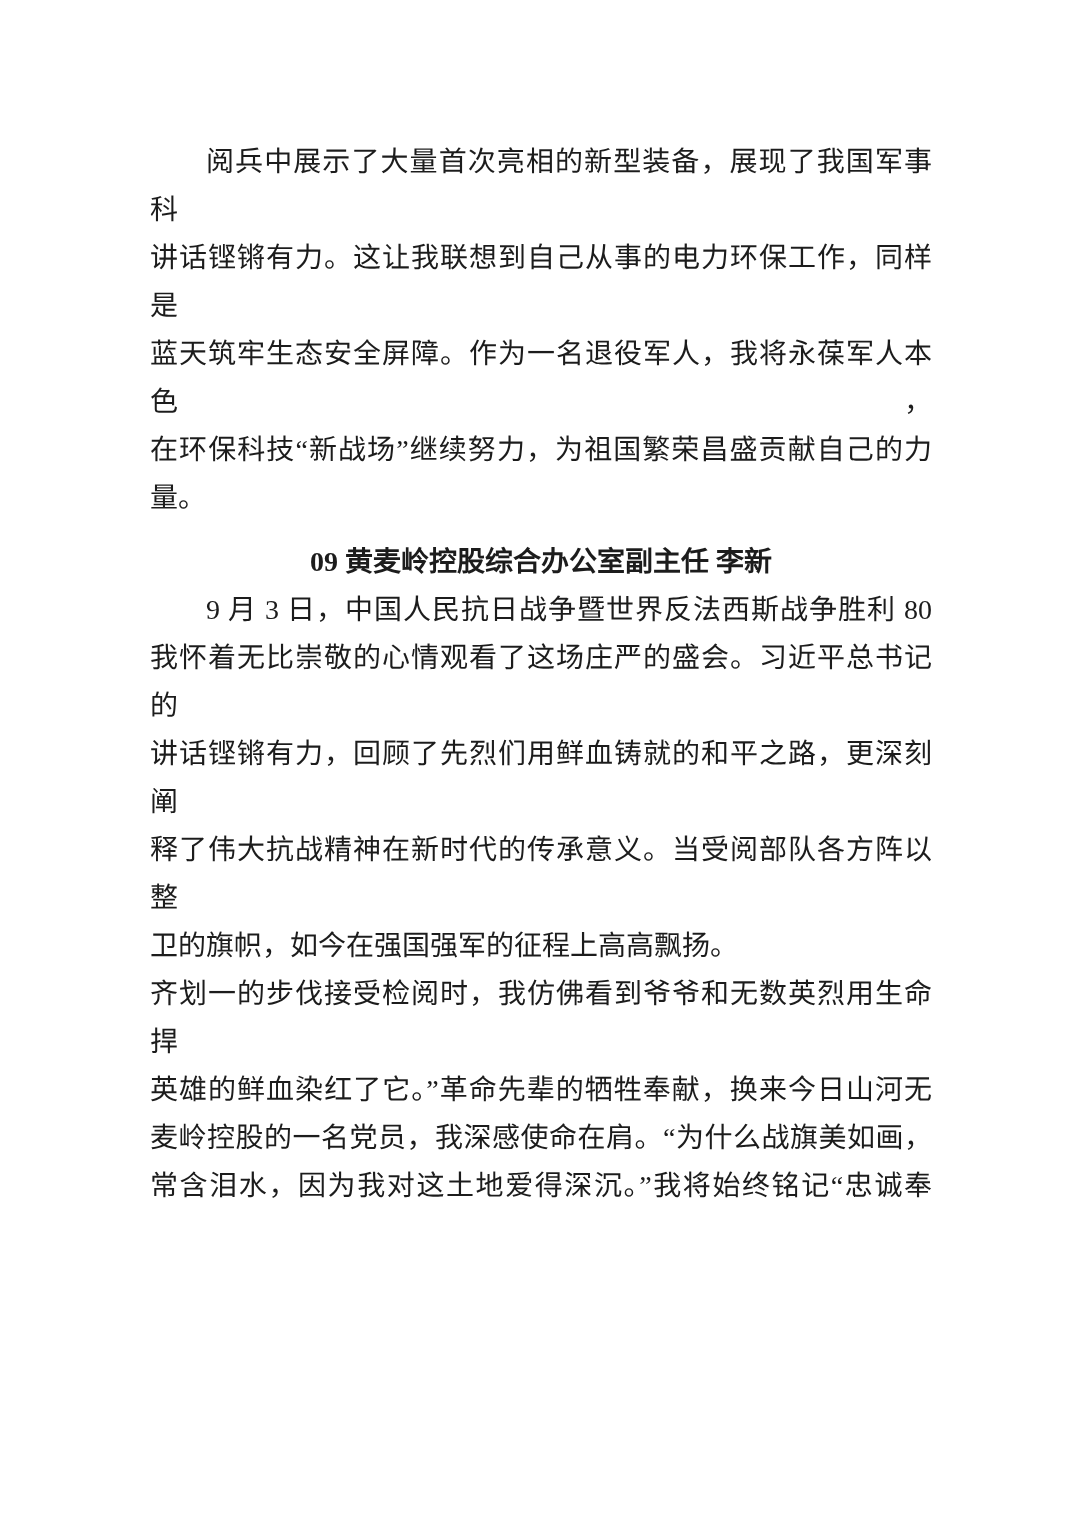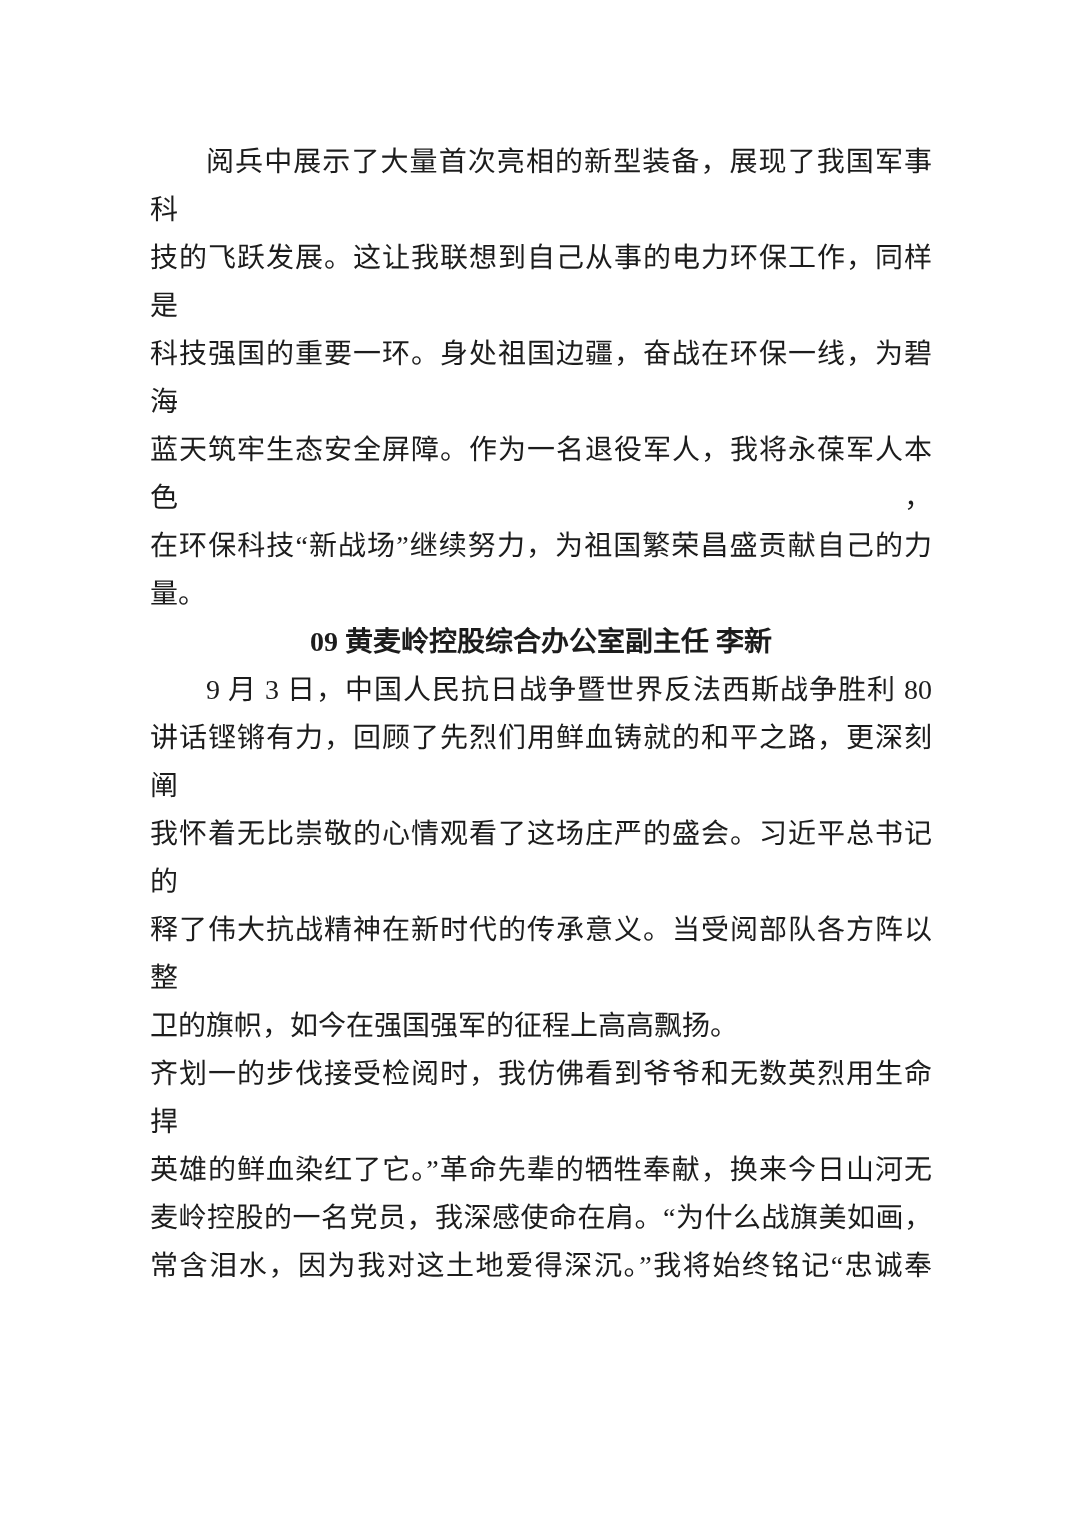--- a/index.html
+++ b/index.html
@@ -34,47 +34,47 @@
   .para-line.first {
     text-indent: 56px;
   }
   .para-line.last {
     text-align-last: left;
   }
   .heading {
     font-weight: 700;
     text-align: left;
     text-align-last: center;
+    margin-top: 16px;
   }
   .footer {
     position: absolute;
     left: 0;
     top: 1408px;
     width: 1074px;
     text-align: center;
     font-size: 18px;
     line-height: 30px;
     color: #1c1c1c;
   }
 </style>
 </head>
 <body>
 
 <div class="page">
   <div class="content">
       <div class="para-line first">阅兵中展示了大量首次亮相的新型装备，展现了我国军事科</div>
-      <div class="para-line">技的飞跃发展。这让我联想到自己从事的电力环保工作，同样是</div>
-      <div class="para-line">科技强国的重要一环。身处祖国边疆，奋战在环保一线，为碧海</div>
+      <div class="para-line">讲话铿锵有力。这让我联想到自己从事的电力环保工作，同样是</div>
       <div class="para-line">蓝天筑牢生态安全屏障。作为一名退役军人，我将永葆军人本色，</div>
       <div class="para-line">在环保科技“新战场”继续努力，为祖国繁荣昌盛贡献自己的力</div>
       <div class="para-line last">量。</div>
       <div class="heading">09 黄麦岭控股综合办公室副主任 李新</div>
       <div class="para-line first">9 月 3 日，中国人民抗日战争暨世界反法西斯战争胜利 80</div>
+      <div class="para-line">我怀着无比崇敬的心情观看了这场庄严的盛会。习近平总书记的</div>
       <div class="para-line">讲话铿锵有力，回顾了先烈们用鲜血铸就的和平之路，更深刻阐</div>
-      <div class="para-line">我怀着无比崇敬的心情观看了这场庄严的盛会。习近平总书记的</div>
       <div class="para-line">释了伟大抗战精神在新时代的传承意义。当受阅部队各方阵以整</div>
       <div class="para-line last">卫的旗帜，如今在强国强军的征程上高高飘扬。</div>
       <div class="para-line">齐划一的步伐接受检阅时，我仿佛看到爷爷和无数英烈用生命捍</div>
       <div class="para-line">英雄的鲜血染红了它。”革命先辈的牺牲奉献，换来今日山河无</div>
       <div class="para-line">麦岭控股的一名党员，我深感使命在肩。“为什么战旗美如画，</div>
       <div class="para-line">常含泪水，因为我对这土地爱得深沉。”我将始终铭记“忠诚奉</div>
     </div>
   <div class="footer">– 17 –</div>
 </div>
 

